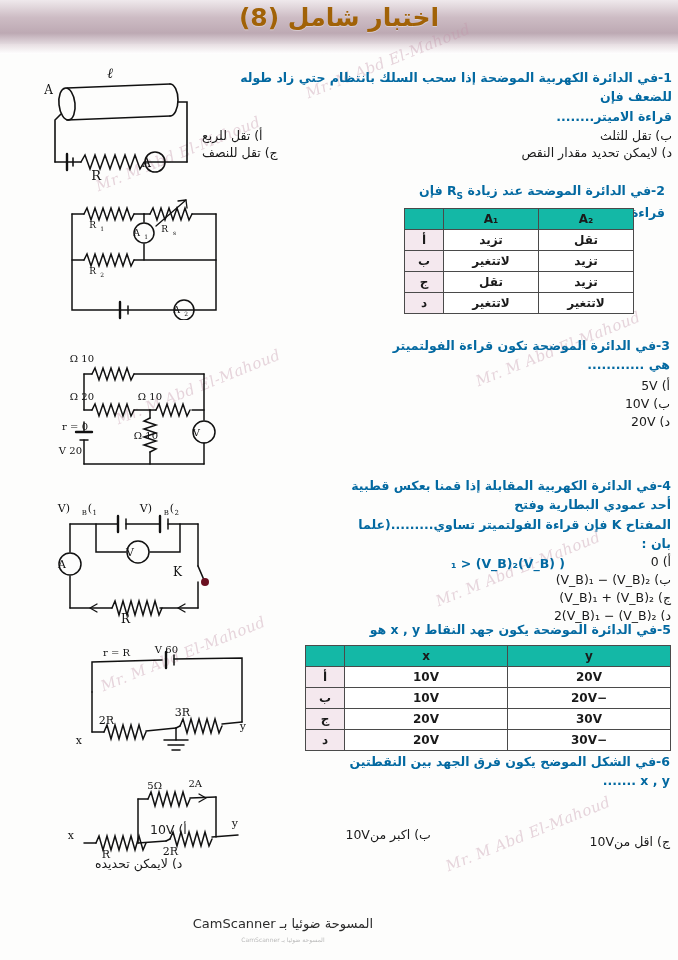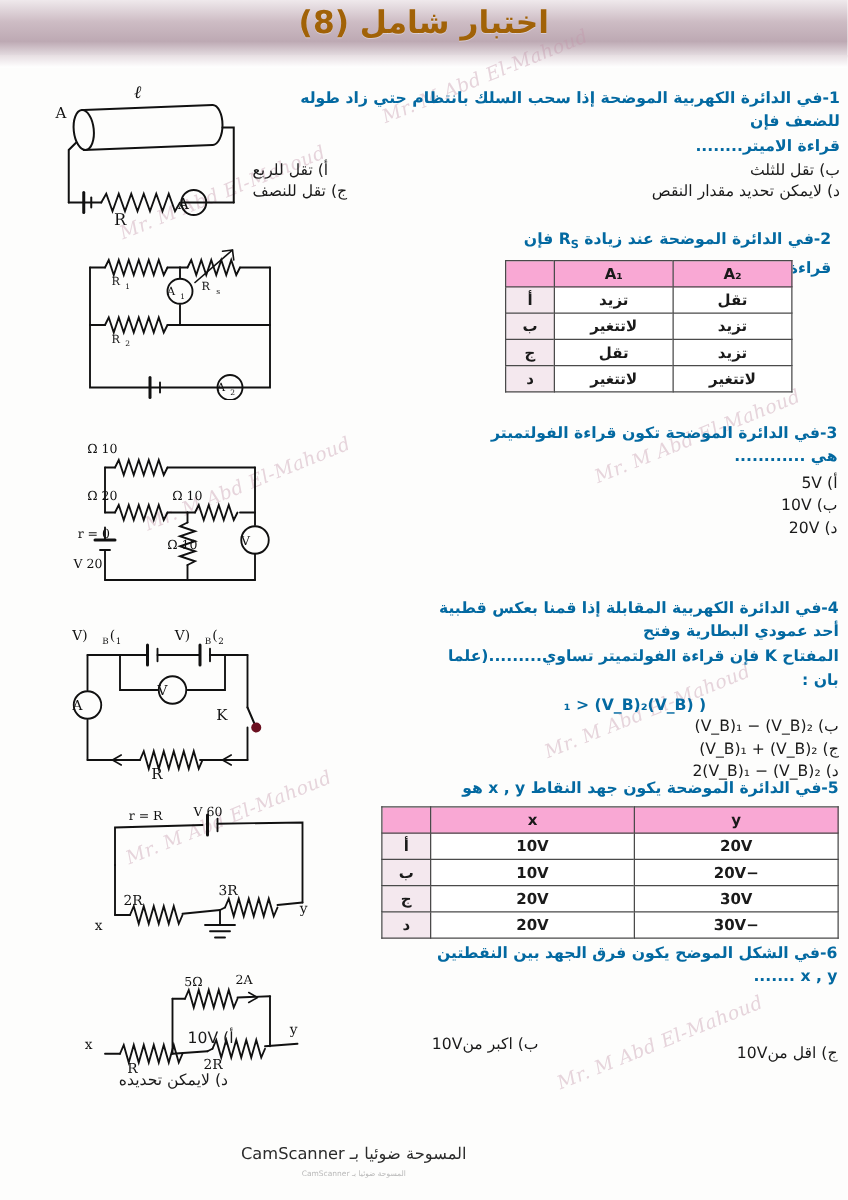--- a/index.html
+++ b/index.html
@@ -57,21 +57,21 @@
     border-collapse:collapse;
     font-size:12px;font-weight:bold;
     background:#fff;
   }
   table.anstable td,table.anstable th{
     border:1px solid #4a4a4a;
     text-align:center;
     padding:2px 4px;
     height:16px;
   }
-  table.anstable thead th{background:#f9a8d4;}
+  table.anstable thead th{background:#14b8a6;}
   td.lbl{width:30px;background:#f4e8ee;}
   th.lbl{width:30px;background:#e2cdd6;}
   
   .fig{position:absolute;}
   .fig svg{display:block;}
   
   .footer{
     position:absolute;left:0;top:916px;width:566px;
     text-align:center;
   }
@@ -279,20 +279,21 @@
     </svg>
   </div>
 
   <div class="qblock" style="left:345px;top:476px;width:326px;">
     <div class="qtext">
       <span>4-</span><span>في الدائرة الكهربية المقابلة إذا قمنا بعكس قطبية أحد عمودي البطارية وفتح</span>
     </div>
     <div class="qtext">المفتاح K  فإن قراءة الفولتميتر تساوي.........(علما بان :</div>
     <div class="qtext" style="text-align:center;">( (V_B)₁ &gt; (V_B)₂</div>
     <div class="opts-grid" style="gap:3px;margin-top:0px;">
+      <div class="opt opt-right" style="margin-top:-19px;"><span>أ)</span> <span class="ltr">0</span></div>
       <div class="opt opt-right"><span>ب)</span> <span class="ltr">(V_B)₁ − (V_B)₂</span></div>
       <div class="opt opt-right"><span>ج)</span> <span class="ltr">(V_B)₁ + (V_B)₂</span></div>
       <div class="opt opt-right"><span>د)</span> <span class="ltr">2(V_B)₁ − (V_B)₂</span></div>
     </div>
   </div>
 
   <div class="fig" style="left:56px;top:490px;">
     <svg width="200" height="135" viewBox="0 0 200 135">
       <g stroke="#111" stroke-width="1.5" fill="none" stroke-linecap="round">
 

